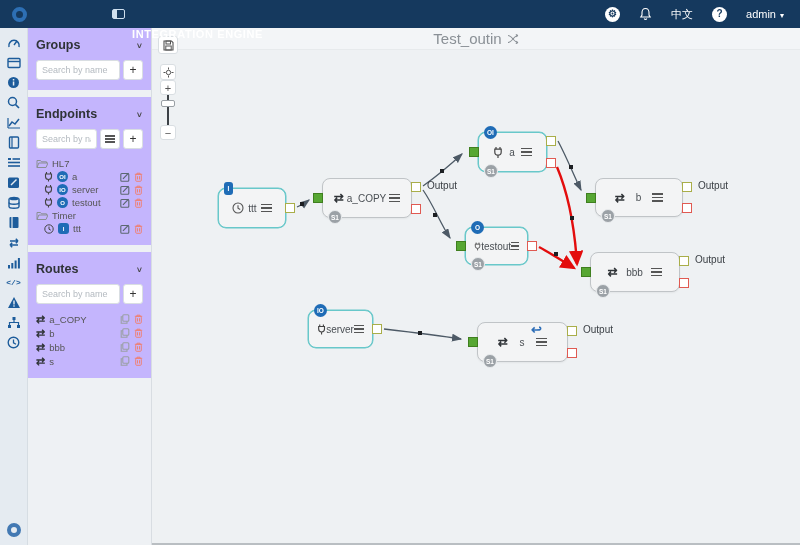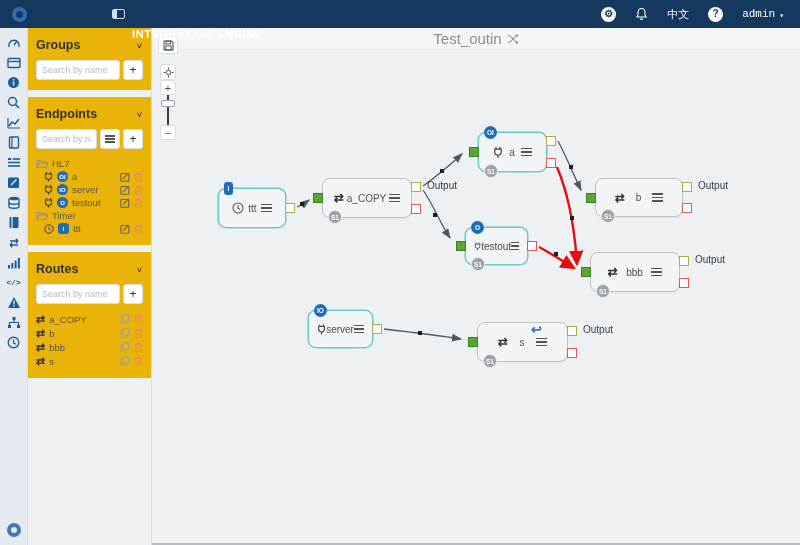--- a/index.html
+++ b/index.html
@@ -15,36 +15,36 @@
   .tb-toggle { width:13px; height:10px; border:1.5px solid #cfe0ef; border-radius:2px;
     position:relative; background:#15395e; }
   .tb-toggle::before { content:""; position:absolute; left:0; top:0; bottom:0; width:4px;
     background:#cfe0ef; }
   .tb-title { font-size:11px; font-weight:bold; letter-spacing:.6px;margin-top:40px; }
   .tb-right { margin-left:auto; display:flex; align-items:center; gap:19px;
     margin-right:16px; font-size:11px; }
   .circle-icon { width:15px; height:15px; border-radius:50%; background:#fff;
     color:#15395e; display:flex; align-items:center; justify-content:center;
     font-size:10px; font-weight:bold; line-height:1; }
-  .tb-user { display:flex; align-items:flex-end; gap:4px;font-family:Liberation Mono, monospace; }
+  .tb-user { display:flex; align-items:flex-end; gap:4px; }
   svg.icon { display:block; }
 
   
   .rail { position:absolute; left:0; top:28px; width:28px; height:517px;
     background:#e5ebf1; border-right:1px solid #d6dde3; display:flex;
     flex-direction:column; align-items:center; padding-top:8px; gap:7px; z-index:20; }
   .rail-btn { width:18px; height:13px; display:flex; align-items:center;
     justify-content:center; color:#1d5c9b; flex:0 0 auto; }
   .rail-logo { margin-top:auto; margin-bottom:8px; width:14px; height:14px;
     border-radius:50%; border:4px solid #4379b3; }
 
   
   .sidebar { position:absolute; left:28px; top:28px; width:124px; height:517px;
     background:#eef1f4; border-right:1px solid #d8dde2; z-index:20; }
-  .panel { background:#eab308; padding:6px 8px 10px 8px; margin-bottom:7px; }
+  .panel { background:#c4b5fd; padding:6px 8px 10px 8px; margin-bottom:7px; }
   .panel-head { display:flex; align-items:center; justify-content:space-between;
     padding:4px 0 8px 0; cursor:pointer; }
   .panel-title { font-size:12.5px; font-weight:bold; color:#2f3337; }
   .chev { font-size:10px; color:#444; transform:scaleY(.8); }
   .search-row { display:flex; gap:3px; }
   .search-input { flex:1; min-width:0; height:20px; border:1px solid #d9dee2;
     border-radius:3px; font-size:9px; padding:0 5px; color:#555;
     font-family:"Liberation Sans", sans-serif; }
   .search-input::placeholder { color:#b4bac0; }
   .sq-btn { width:20px; height:20px; border:1px solid #d9dee2; border-radius:3px;

